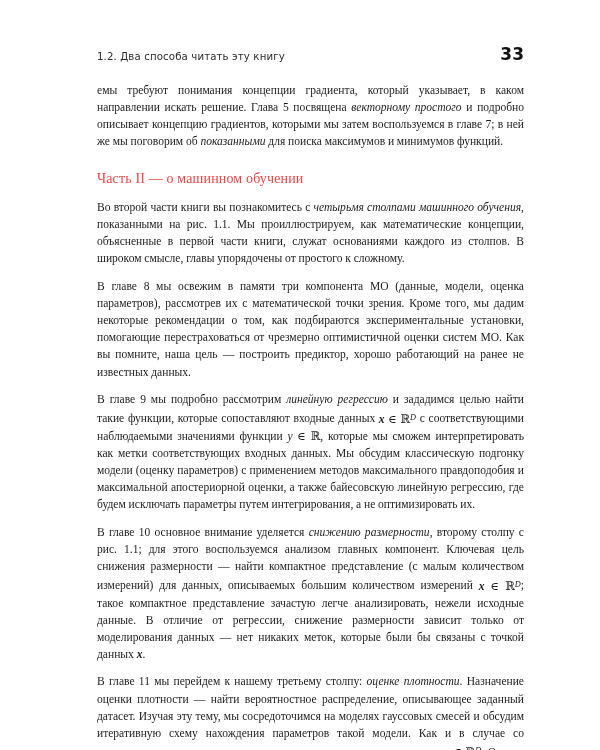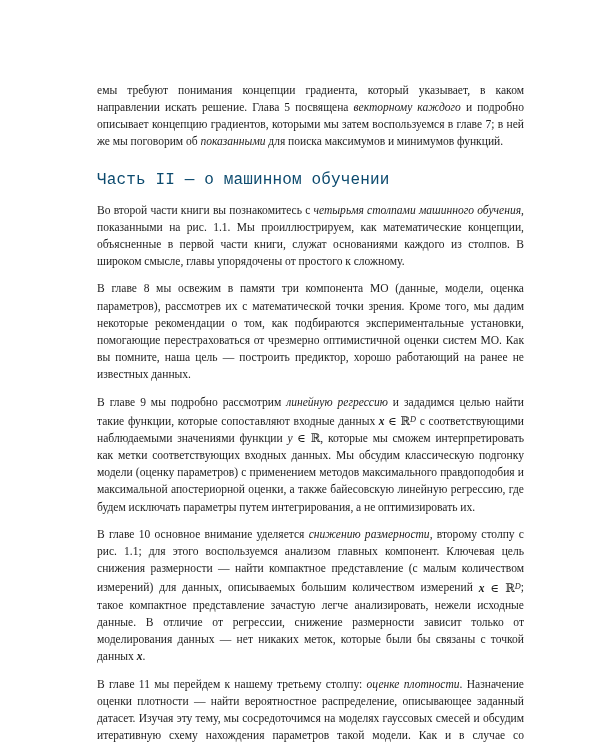--- a/index.html
+++ b/index.html
@@ -67,25 +67,25 @@
     word-spacing: -0.1px;
   }
   p.para + p.para {
     margin-top: 10.5px;
   }
 
   
   h2.section-heading {
     margin: 0;
     padding: 0;
-    font-family: Liberation Mono, monospace;
-    font-size: 16px;
+    font-family: Liberation Serif, serif;
+    font-size: 14px;
     font-weight: 400;
     letter-spacing: 0.15px;
-    color: #0c4a6e;
+    color: #ef4444;
     line-height: 1.2;
   }
   .heading-wrap {
     margin-top: 21px;
     margin-bottom: 11px;
   }
 
   
   i, em { font-style: italic; }
 
@@ -109,24 +109,28 @@
     font-style: italic;
     font-family: "Liberation Serif", "DejaVu Serif", serif;
   }
   .nb { white-space: nowrap; }
 </style>
 </head>
 <body style="background: rgb(255, 255, 255);">
 
 <div class="page">
 
+  <div class="running-head">
+    <span class="running-head-title">1.2. Два способа читать эту книгу</span>
+    <span class="running-head-folio">33</span>
+  </div>
 
   <div class="textblock">
 
-    <p class="para">емы требуют понимания концепции градиента, который указывает, в каком направлении искать решение. Глава 5 посвящена <i>векторному каждого</i> и подробно описывает концепцию градиентов, которыми мы затем воспользуемся в главе 7; в ней же мы поговорим об <i>показанными</i> для поиска максимумов и минимумов функций.</p>
+    <p class="para">емы требуют понимания концепции градиента, который указывает, в каком направлении искать решение. Глава 5 посвящена <i>векторному простого</i> и подробно описывает концепцию градиентов, которыми мы затем воспользуемся в главе 7; в ней же мы поговорим об <i>показанными</i> для поиска максимумов и минимумов функций.</p>
 
     <div class="heading-wrap">
       <h2 class="section-heading">Часть II — о машинном обучении</h2>
     </div>
 
     <p class="para">Во второй части книги вы познакомитесь с <i>четырьмя столпами машинного обучения</i>, показанными на рис. 1.1. Мы проиллюстрируем, как математические концепции, объясненные в первой части книги, служат основаниями каждого из столпов. В широком смысле, главы упорядочены от простого к сложному.</p>
 
     <p class="para">В главе 8 мы освежим в памяти три компонента МО (данные, модели, оценка параметров), рассмотрев их с математической точки зрения. Кроме того, мы дадим некоторые рекомендации о том, как подбираются экспериментальные установки, помогающие перестраховаться от чрезмерно оптимистичной оценки систем МО. Как вы помните, наша цель — построить предиктор, хорошо работающий на ранее не известных данных.</p>
 
     <p class="para">В главе 9 мы подробно рассмотрим <i>линейную регрессию</i> и зададимся целью найти такие функции, которые сопоставляют входные данных <span class="nb"><span class="mathvar">x</span> ∈ <span class="bb">ℝ</span><span class="sup">D</span></span> с соответствующими наблюдаемыми значениями функции <span class="nb"><span class="mathvar-light">y</span> ∈ <span class="bb">ℝ</span></span>, которые мы сможем интерпретировать как метки соответствующих входных данных. Мы обсудим классическую подгонку модели (оценку параметров) с применением методов максимального правдоподобия и максимальной апостериорной оценки, а также байесовскую линейную регрессию, где будем исключать параметры путем интегрирования, а не оптимизировать их.</p>

